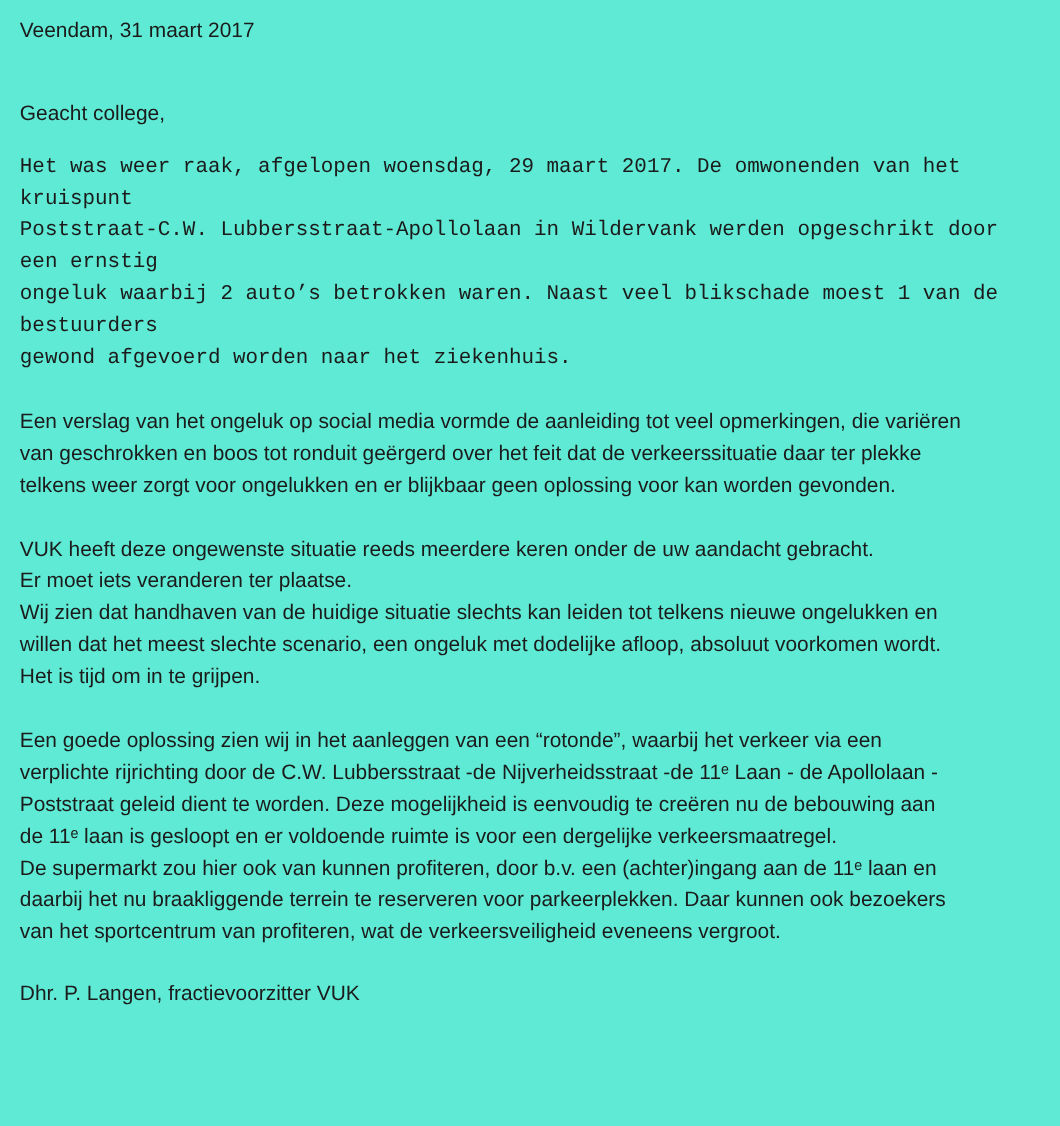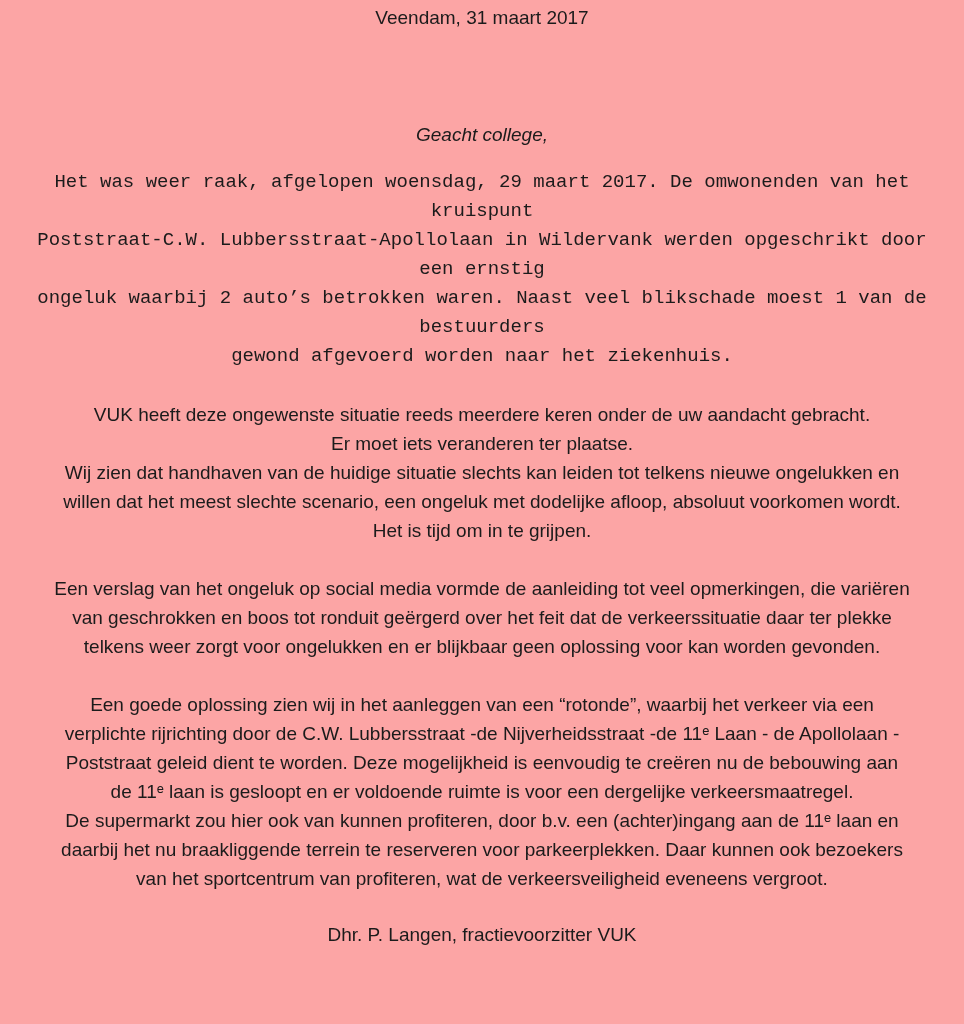--- a/index.html
+++ b/index.html
@@ -5,42 +5,40 @@
   html, body {
     margin: 0;
     padding: 0;
     background: #ffffff;
   }
   .page {
     position: relative;
     width: 964px;
     height: 1024px;
     box-sizing: border-box;
-    background: #fca5a5;
+    background: #5eead4;
     color: #1b1b1b;
     font-family: "Liberation Sans", "DejaVu Sans", sans-serif;
     font-size: 19px;
     line-height: 29px;
-    padding: 1px 18px 0 18px;
+    padding: 12px 18px 0 18px;
     overflow: hidden;
-    text-align: center;
   }
   .line, .para {
     margin: 0;
     white-space: pre;
   }
   .para {
     white-space: pre-line;
   }
   .date-line {
     margin-top: 2px;
   }
   .salutation {
-    margin-top: 88px;
-    font-style: italic;
+    margin-top: 46px;
   }
   .para-block {
     margin-top: 29px;
   }
   .first-para {
     margin-top: 19px;
     font-family: Liberation Mono, monospace;
   }
   .closing {
     margin-top: 26px;
@@ -55,29 +53,29 @@
 <div class="page">
   <p class="line date-line">Veendam, 31 maart 2017</p>
 
   <p class="line salutation">Geacht college,</p>
 
   <p class="para para-block first-para">Het was weer raak, afgelopen woensdag, 29 maart 2017. De omwonenden van het kruispunt
 Poststraat-C.W. Lubbersstraat-Apollolaan in Wildervank werden opgeschrikt door een ernstig
 ongeluk waarbij 2 auto’s betrokken waren. Naast veel blikschade moest 1 van de bestuurders
 gewond afgevoerd worden naar het ziekenhuis.</p>
 
+  <p class="para para-block">Een verslag van het ongeluk op social media vormde de aanleiding tot veel opmerkingen, die variëren
+van geschrokken en boos tot ronduit geërgerd over het feit dat de verkeerssituatie daar ter plekke
+telkens weer zorgt voor ongelukken en er blijkbaar geen oplossing voor kan worden gevonden.</p>
+
   <p class="para para-block">VUK heeft deze ongewenste situatie reeds meerdere keren onder de uw aandacht gebracht.
 Er moet iets veranderen ter plaatse.
 Wij zien dat handhaven van de huidige situatie slechts kan leiden tot telkens nieuwe ongelukken en
 willen dat het meest slechte scenario, een ongeluk met dodelijke afloop, absoluut voorkomen wordt.
 Het is tijd om in te grijpen.</p>
-
-  <p class="para para-block">Een verslag van het ongeluk op social media vormde de aanleiding tot veel opmerkingen, die variëren
-van geschrokken en boos tot ronduit geërgerd over het feit dat de verkeerssituatie daar ter plekke
-telkens weer zorgt voor ongelukken en er blijkbaar geen oplossing voor kan worden gevonden.</p>
 
   <p class="para para-block">Een goede oplossing zien wij in het aanleggen van een “rotonde”, waarbij het verkeer via een
 verplichte rijrichting door de C.W. Lubbersstraat -de Nijverheidsstraat -de 11ᵉ Laan - de Apollolaan -
 Poststraat geleid dient te worden. Deze mogelijkheid is eenvoudig te creëren nu de bebouwing aan
 de 11ᵉ laan is gesloopt en er voldoende ruimte is voor een dergelijke verkeersmaatregel.
 De supermarkt zou hier ook van kunnen profiteren, door b.v. een (achter)ingang aan de 11ᵉ laan en
 daarbij het nu braakliggende terrein te reserveren voor parkeerplekken. Daar kunnen ook bezoekers
 van het sportcentrum van profiteren, wat de verkeersveiligheid eveneens vergroot.</p>
 
 

